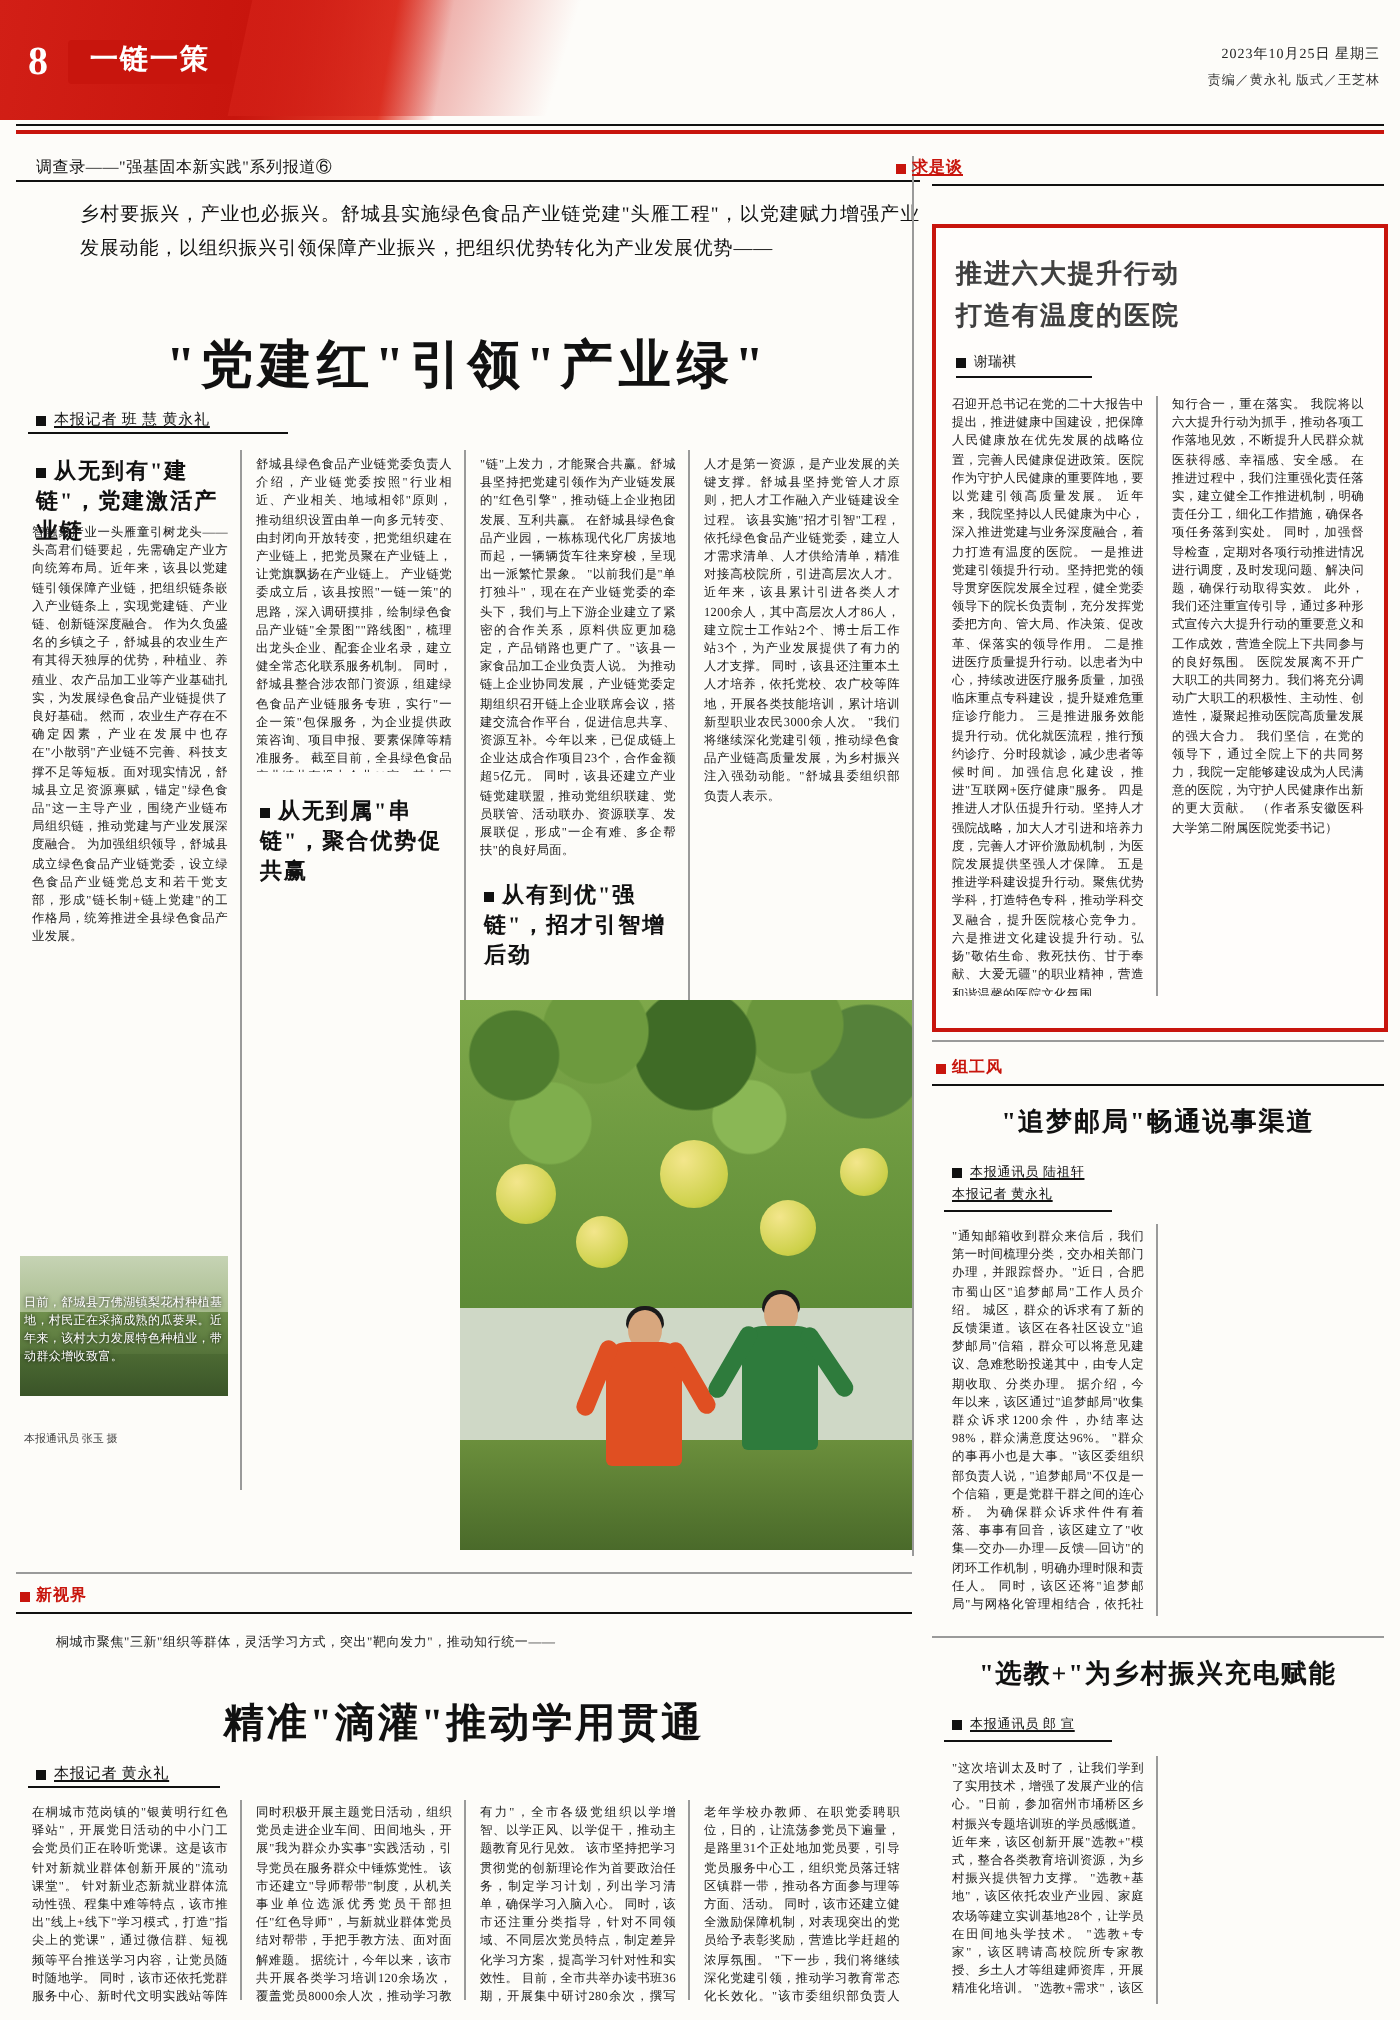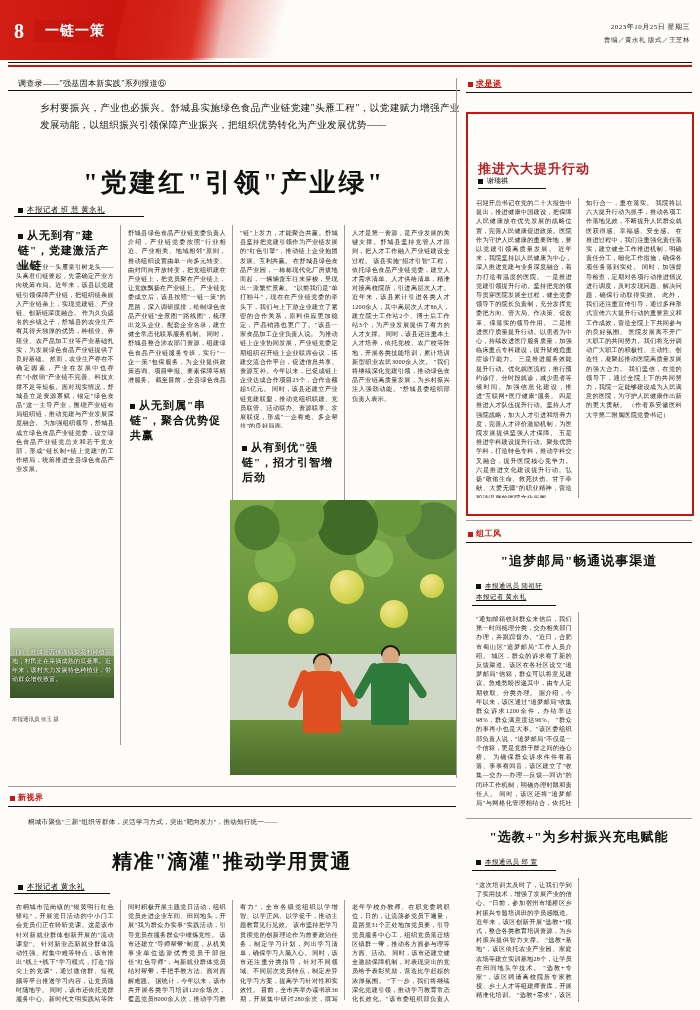--- a/index.html
+++ b/index.html
@@ -127,21 +127,21 @@
   }
   .credit{position:absolute;font-size:5.5px;color:#444;}
 
   
   .redbox{
     position:absolute;left:466px;top:112px;width:224px;height:400px;
     border:2px solid #c8150d;background:#fffdfb;
   }
   .redbox-title{
     position:absolute;left:478px;top:126px;width:200px;
-    font-size:13px;line-height:21px;font-weight:bold;letter-spacing:1px;color:#b91c1c;margin-top:32px;
+    font-size:13px;line-height:21px;font-weight:bold;letter-spacing:1px;color:#404040;
   }
   .redbox-by{
     position:absolute;left:478px;top:176px;font-size:7px;color:#111;
   }
   .hr-rb{position:absolute;left:478px;top:188px;width:68px;border-top:1px solid #111;}
 
   .sec-head{
     position:absolute;font-size:15px;font-weight:bold;letter-spacing:1.5px;color:#111;
   }
   .sec-head-sm{
@@ -299,28 +299,29 @@
 
 同时，该市还注重分类指导，针对不同领域、不同层次党员特点，制定差异化学习方案，提高学习针对性和实效性。
 
 目前，全市共举办读书班36期，开展集中研讨280余次，撰写心得体会5000余篇。</div>
   <div class="body-col" style="left:352px;top:902px;width:98px;height:100px;">老年学校办教师、在职党委聘职位，日的，让流荡参党员下遍量，是路里31个正处地加党员要，引导党员服务中心工，组织党员落迁辖区镇群一带，推动各方面参与理等方面、活动。
 
 同时，该市还建立健全激励保障机制，对表现突出的党员给予表彰奖励，营造比学赶超的浓厚氛围。
 
 "下一步，我们将继续深化党建引领，推动学习教育常态化长效化。"该市委组织部负责人表示。</div>
 
-  <div class="sec-tag" style="left:468px;top:78px;text-decoration:underline;">
+  <div class="sec-tag" style="left:448px;top:78px;text-decoration:underline;">
     <span class="sq"></span><span>求是谈</span>
   </div>
   <div class="hrule" style="left:466px;top:92px;width:226px;border-top:1px solid #111;"></div>
 
   <div class="redbox"></div>
   <div class="redbox-title">
     <div>推进六大提升行动</div>
+    <div>打造有温度的医院</div>
   </div>
   <div class="redbox-by">
     <span class="sq" style="display:inline-block;width:5px;height:5px;background:#111;margin-right:4px;vertical-align:middle;"></span><span>谢瑞祺</span>
   </div>
   <div class="hr-rb"></div>
 
   <div class="vrule" style="left:578px;top:198px;height:300px;"></div>
   <div class="body-col" style="left:476px;top:198px;width:96px;height:300px;">召迎开总书记在党的二十大报告中提出，推进健康中国建设，把保障人民健康放在优先发展的战略位置，完善人民健康促进政策。医院作为守护人民健康的重要阵地，要以党建引领高质量发展。
 
 近年来，我院坚持以人民健康为中心，深入推进党建与业务深度融合，着力打造有温度的医院。

